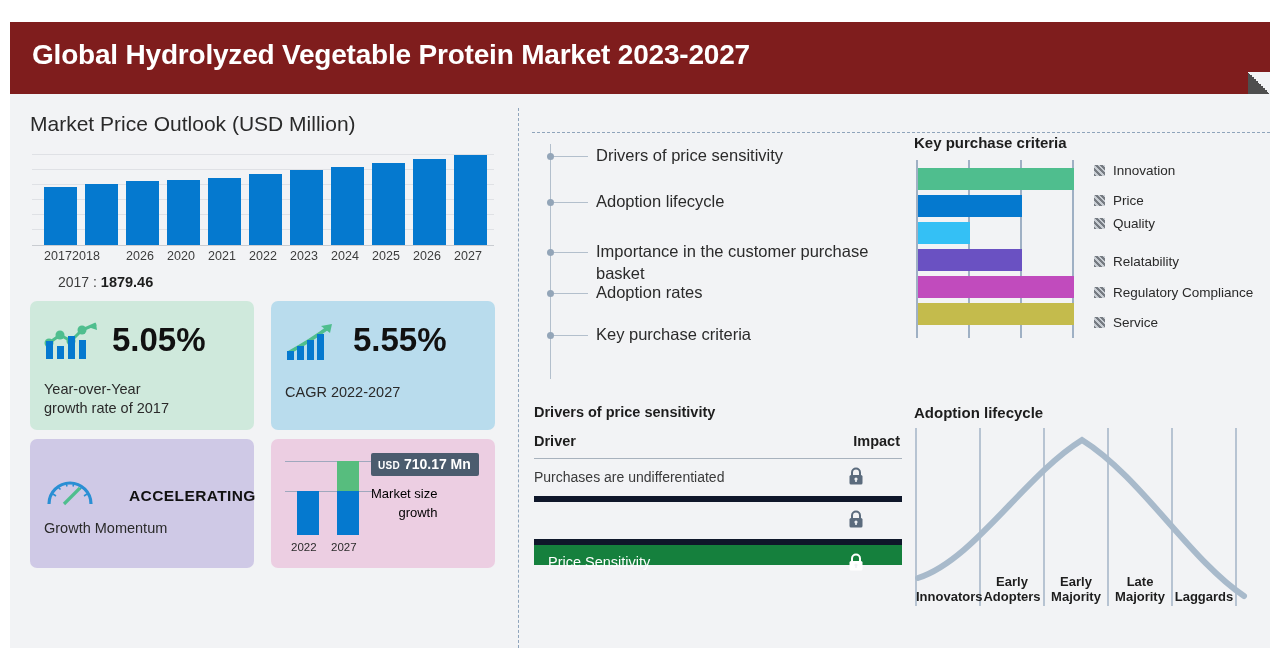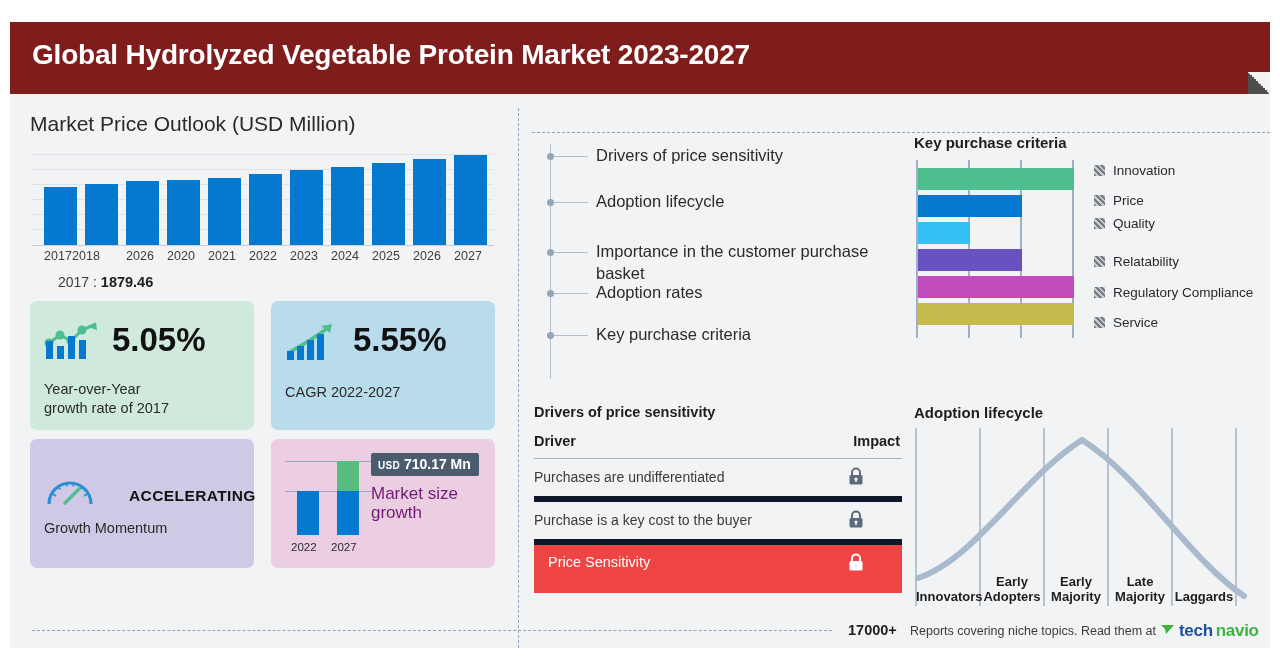--- a/index.html
+++ b/index.html
@@ -39,21 +39,21 @@
   .c4{left:241px;top:138px;background:#eccee2;}
   .big-pct{position:absolute;left:82px;top:20px;font-size:33px;font-weight:bold;color:#111;}
   .card-sub{position:absolute;left:14px;top:79px;font-size:14.5px;color:#2a2a2a;line-height:19px;}
   .c2 .card-sub{top:82px;}
   .accel{position:absolute;left:75px;top:48px;font-size:15.5px;font-weight:bold;color:#111;letter-spacing:.4px;margin-left:24px;}
   .c3 .card-sub{top:80px;text-align:right;}
   .mini{position:absolute;left:14px;top:14px;width:90px;height:100px;}
   .mini-lbl{position:absolute;font-size:11.5px;color:#2a2a2a;bottom:0;}
   .usd-badge{position:absolute;left:100px;top:14px;background:#4b5c6e;color:#fff;border-radius:2px;padding:3px 8px 4px 7px;font-size:14px;font-weight:bold;white-space:nowrap;}
   .usd-badge .u{font-size:10px;font-weight:bold;letter-spacing:.3px;}
-  .mk-txt{position:absolute;left:100px;top:45px;font-size:17px;color:#701a75;line-height:19px;}
+  .mk-txt{position:absolute;left:100px;top:45px;font-size:13px;color:#000000;line-height:19px;text-align:right;}
 
   
   .vdiv{position:absolute;left:508px;top:86px;width:0;height:540px;border-left:1px dashed #8fa4bb;}
 
   
   .right{position:absolute;left:516px;top:72px;width:744px;height:554px;}
   .cl-title{position:absolute;left:6px;top:12px;font-size:18.5px;font-weight:bold;color:#1d1d1d;letter-spacing:.8px;}
   .cl-rule{position:absolute;left:6px;top:38px;width:738px;border-top:1px dashed #8fa4bb;}
 
   .tree{position:absolute;left:24px;top:46px;width:400px;height:250px;}
@@ -74,21 +74,21 @@
   .leg-lbl{font-size:13.5px;color:#2a2a2a;white-space:nowrap;}
 
   .dps{position:absolute;left:6px;top:310px;width:370px;}
   .dps-title{position:absolute;left:2px;top:0;font-size:14.5px;font-weight:bold;color:#1d1d1d;}
   .tbl{position:absolute;left:2px;top:26px;width:368px;}
   .thead{position:relative;height:28px;border-bottom:1.5px solid #a8b2bd;}
   .th-d{position:absolute;left:0;top:3px;font-size:14.5px;font-weight:bold;color:#1d1d1d;}
   .th-i{position:absolute;right:2px;top:3px;font-size:14.5px;font-weight:bold;color:#1d1d1d;}
   .trow{position:relative;height:37px;border-bottom:6px solid #0f172a;}
   .trow .td{position:absolute;left:0;top:10px;font-size:14px;color:#3a3a3a;}
-  .trow.hl{background:#ef4444;border-bottom:none;height:48px;}
+  .trow.hl{background:#15803d;border-bottom:none;height:20px;}
   .trow.hl .td{color:#fff;left:14px;top:9px;font-size:14.5px;}
   .lock{position:absolute;right:38px;top:8px;}
 
   .adl{position:absolute;left:388px;top:310px;width:356px;height:230px;}
   .adl-title{position:absolute;left:0;top:0;font-size:15px;font-weight:bold;color:#1d1d1d;}
   .adl-plot{position:absolute;left:0;top:24px;width:352px;height:178px;}
   .adl-stage{position:absolute;bottom:2px;text-align:center;font-size:13px;font-weight:bold;color:#1d1d1d;line-height:15px;}
 
   
   .footer{position:absolute;left:0;bottom:0;width:1260px;height:34px;}
@@ -322,21 +322,20 @@
               <div class="trow">
                 <span class="td">Purchases are undifferentiated</span>
                 <span class="lock"><svg width="16" height="18" viewBox="0 0 16 18">
                     <path d="M4 8V5.5a4 4 0 0 1 8 0V8" fill="none" stroke="#5b6b7d" stroke-width="2"></path>
                     <rect x="1.5" y="8" width="13" height="9.5" rx="1.5" fill="#5b6b7d"></rect>
                     <circle cx="8" cy="12" r="1.6" fill="#eef1f4"></circle>
                     <rect x="7.2" y="12" width="1.6" height="3" fill="#eef1f4"></rect>
                   </svg></span>
               </div>
               <div class="trow">
-                <span class="td">Purchase is a key cost to the buyer</span>
                 <span class="lock"><svg width="16" height="18" viewBox="0 0 16 18">
                     <path d="M4 8V5.5a4 4 0 0 1 8 0V8" fill="none" stroke="#5b6b7d" stroke-width="2"></path>
                     <rect x="1.5" y="8" width="13" height="9.5" rx="1.5" fill="#5b6b7d"></rect>
                     <circle cx="8" cy="12" r="1.6" fill="#eef1f4"></circle>
                     <rect x="7.2" y="12" width="1.6" height="3" fill="#eef1f4"></rect>
                   </svg></span>
               </div>
               <div class="trow hl">
                 <span class="td">Price Sensitivity</span>
                 <span class="lock"><svg width="16" height="18" viewBox="0 0 16 18">
@@ -366,29 +365,15 @@
           </svg>
           <div class="adl-stage" style="left:2px;width:64px;">Innovators</div>
           <div class="adl-stage" style="left:66px;width:64px;">Early<br>Adopters</div>
           <div class="adl-stage" style="left:130px;width:64px;">Early<br>Majority</div>
           <div class="adl-stage" style="left:194px;width:64px;">Late<br>Majority</div>
           <div class="adl-stage" style="left:258px;width:64px;">Laggards</div>
         </div>
       </div>
     </div>
 
-    <div class="footer">
-      <div class="fdash"></div>
-      <div class="f-count">17000+</div>
-      <div class="f-text">Reports covering niche topics. Read them at</div>
-      <div class="f-logo">
-        <span>
-          <svg width="16" height="16" viewBox="0 0 16 16">
-              <polygon points="1,4 14,4 6,13 5,8" fill="#3fb23f"></polygon>
-            </svg>
-        </span>
-        <span class="tn1">tech</span>
-          <span class="tn2">navio</span>
-      </div>
-    </div>
 
   </div>
 </div>
 
 </body></html>

